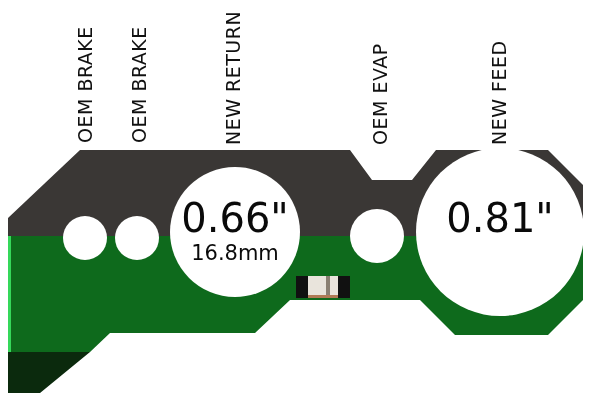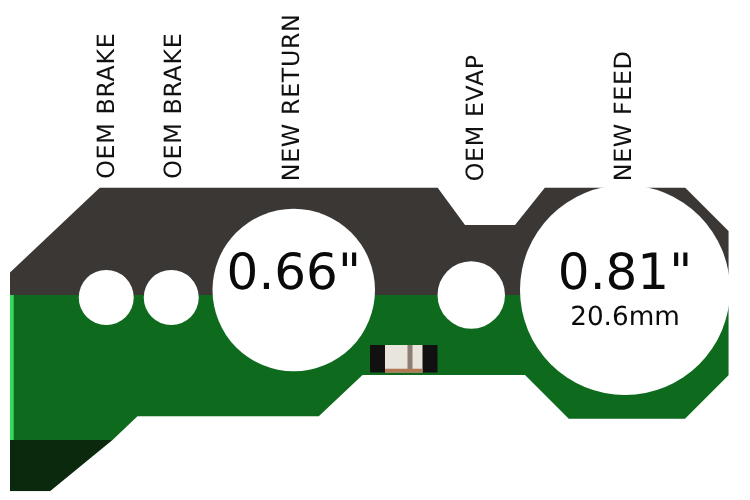--- a/index.html
+++ b/index.html
@@ -44,17 +44,17 @@
 </svg>
 
 <div class="label" style="left:74px; top:143px;">OEM BRAKE</div>
 <div class="label" style="left:128px; top:143px;">OEM BRAKE</div>
 <div class="label" style="left:222px; top:145px;">NEW RETURN</div>
 <div class="label" style="left:369px; top:145px;">OEM EVAP</div>
 <div class="label" style="left:488px; top:145px;">NEW FEED</div>
 
 <div class="big" style="left:170px; top:196px; width:130px;">
   <div class="in">0.66"</div>
+  <div class="mm">16.8mm</div>
 </div>
 <div class="big" style="left:420px; top:196px; width:160px;">
   <div class="in">0.81"</div>
-  <div class="mm">20.6mm</div>
 </div>
 
 </body></html>

